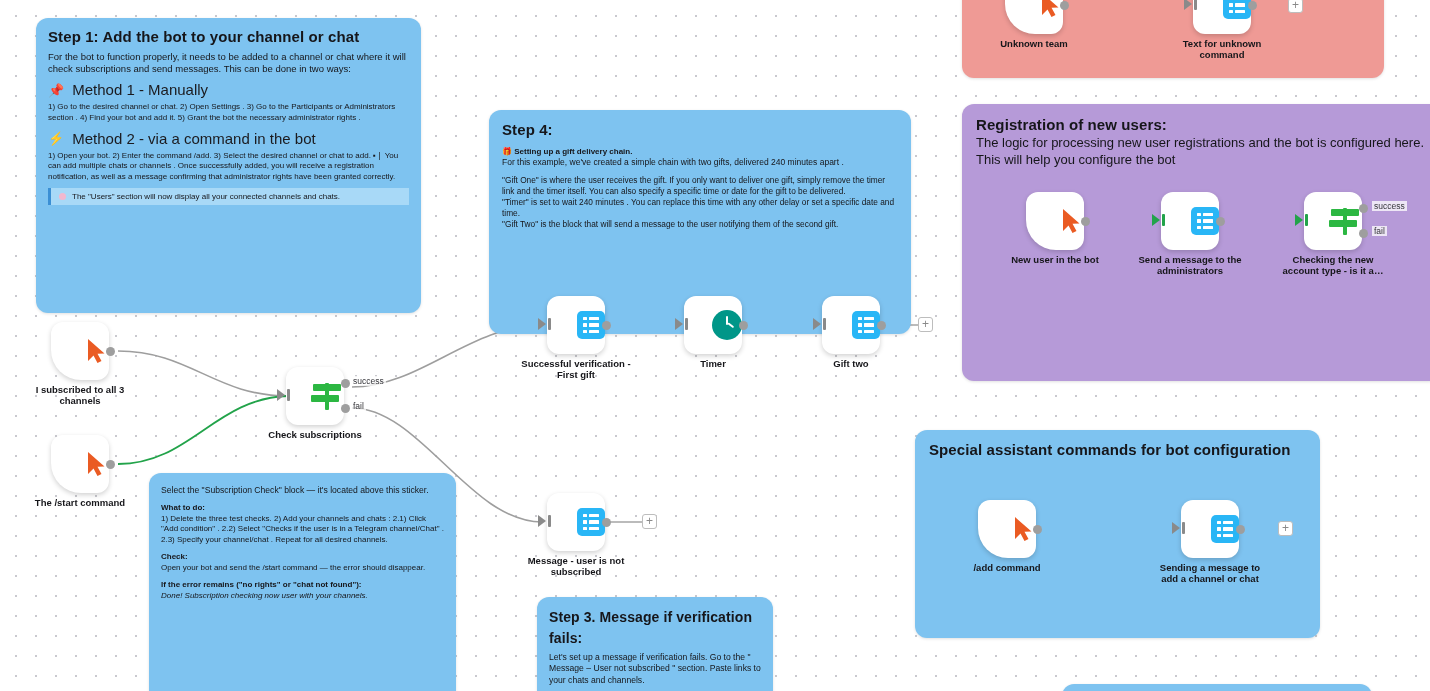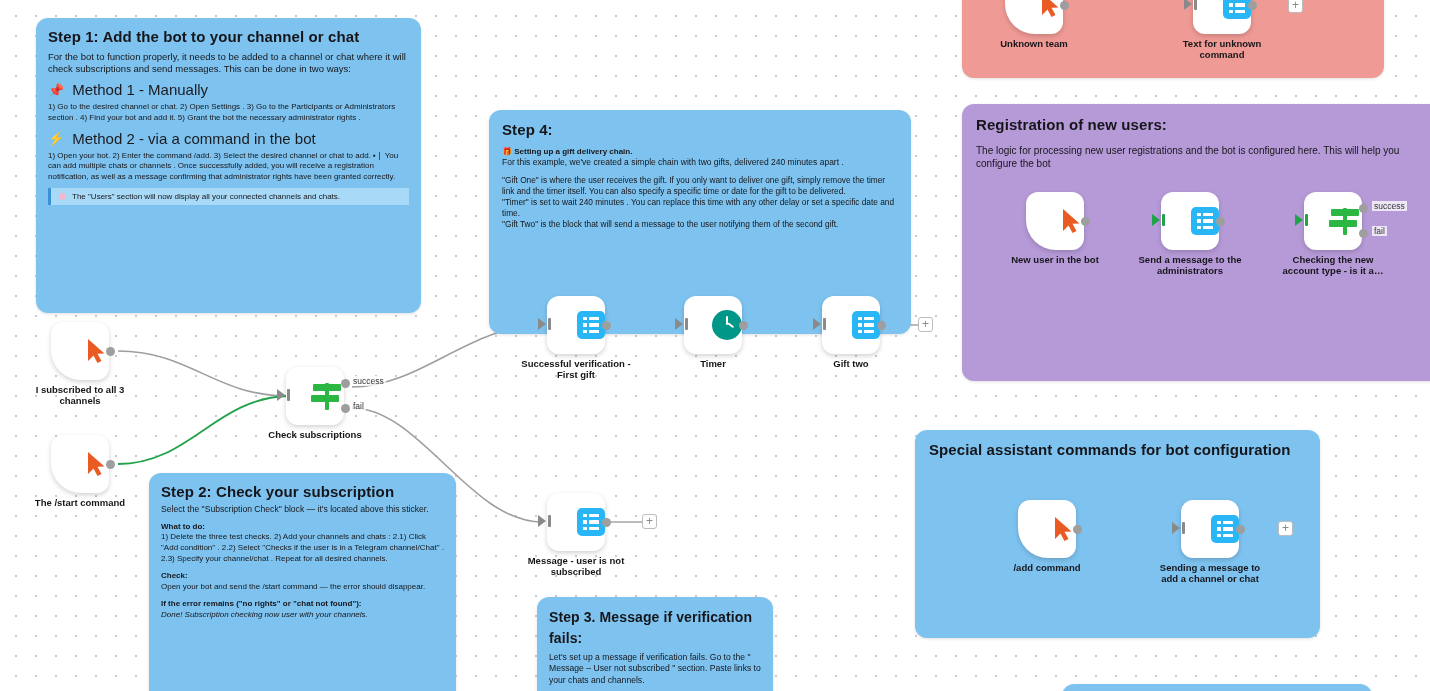--- a/index.html
+++ b/index.html
@@ -269,21 +269,21 @@
     </div>
     <div class="card-sub" style="font-size:8.5px;">For this example, we've created a simple chain with two gifts, delivered 240 minutes apart .</div>
     <div class="spacer"></div>
     <div class="card-body" style="font-size:8.3px;">"Gift One" is where the user receives the gift. If you only want to deliver one gift, simply remove the timer link and the timer itself. You can also specify a specific time or date for the gift to be delivered.</div>
     <div class="card-body" style="font-size:8.3px;">"Timer" is set to wait 240 minutes . You can replace this time with any other delay or set a specific date and time.</div>
     <div class="card-body" style="font-size:8.3px;">"Gift Two" is the block that will send a message to the user notifying them of the second gift.</div>
   </div>
 
   <div class="card purple" id="reg">
     <div class="card-title">Registration of new users:</div>
-    <div class="card-sub" style="margin-top:9px; font-size:10px;">The logic for processing new user registrations and the bot is configured here. This will help you configure the bot</div>
+    <div class="card-sub" style="font-size:13px;">The logic for processing new user registrations and the bot is configured here. This will help you configure the bot</div>
   </div>
 
   <div class="node" style="left:1026px; top:192px;">
     <div class="node-box start">
       <svg class="ico-cursor" viewBox="0 0 26 28">
         <path d="M5 2 L5 24 L10.5 18.5 L14.5 26 L18.5 24 L14.5 16.8 L21.5 16.5 Z" fill="#ea5b23"></path>
       </svg>
       <div class="port out"></div>
     </div>
     <div class="node-label">New user in the bot</div>
@@ -328,21 +328,21 @@
       <div class="port-label" style="left:68px; top:34px;">fail</div>
     </div>
     <div class="node-label">Checking the new
 account type - is it a…</div>
   </div>
 
   <div class="card blue" id="special">
     <div class="card-title">Special assistant commands for bot configuration</div>
   </div>
 
-  <div class="node" style="left:1018px; top:500px;">
+  <div class="node" style="left:978px; top:500px;">
     <div class="node-box start">
       <svg class="ico-cursor" viewBox="0 0 26 28">
         <path d="M5 2 L5 24 L10.5 18.5 L14.5 26 L18.5 24 L14.5 16.8 L21.5 16.5 Z" fill="#ea5b23"></path>
       </svg>
       <div class="port out"></div>
     </div>
     <div class="node-label">/add command</div>
   </div>
 
   <div class="node" style="left:1181px; top:500px;">
@@ -487,21 +487,20 @@
         </div>
       </div>
       <div class="port out"></div>
     </div>
     <div class="node-label">Message - user is not
 subscribed</div>
   </div>
   <div class="plus-btn" style="left:642px; top:514px;">+</div>
 
   <div class="card blue" id="step2">
-    <div class="card-title">Step 2: Check your subscription</div>
     <div class="card-sub" style="font-size:8.6px; margin-top:2px;">Select the "Subscription Check" block — it's located above this sticker.</div>
     <div class="spacer"></div>
     <div class="card-body"><b>What to do:</b></div>
     <div class="card-body">1) Delete the three test checks. 2) Add your channels and chats : 2.1) Click "Add condition" . 2.2) Select "Checks if the user is in a Telegram channel/Chat" . 2.3) Specify your channel/chat . Repeat for all desired channels.</div>
     <div class="spacer"></div>
     <div class="card-body"><b>Check:</b></div>
     <div class="card-body">Open your bot and send the /start command — the error should disappear.</div>
     <div class="spacer"></div>
     <div class="card-body"><b>If the error remains ("no rights" or "chat not found"):</b></div>
     <div class="card-body"><i>Done! Subscription checking now user with your channels.</i></div>

